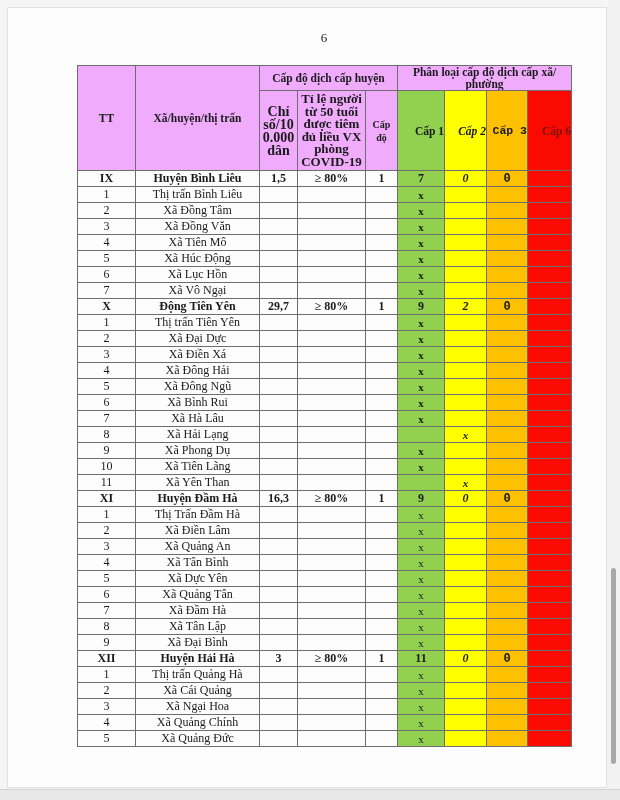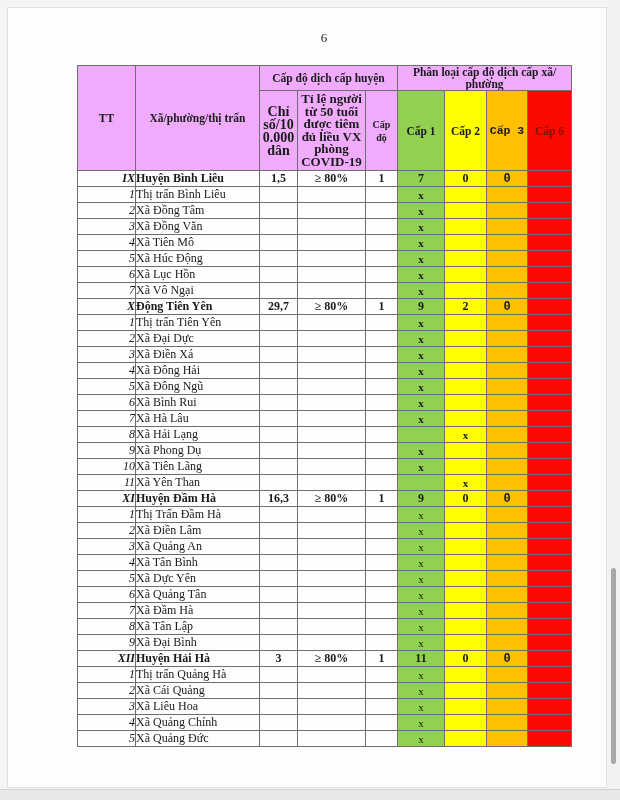--- a/index.html
+++ b/index.html
@@ -23,30 +23,30 @@
     vertical-align:middle; box-sizing:border-box;
   }
   thead th { font-weight:bold; text-align:center; background:#f0abfc; }
   tr.h1 th { height:25px; font-size:11.5px; }
   tr.h2 th { height:80px; }
   .pre { white-space:pre-line !important; }
   .hdr-tt, .hdr-name { font-size:12px; }
   .hdr-index { font-size:14px; line-height:13px; }
   .hdr-vax { font-size:13px; line-height:12.5px; }
   .hdr-level { font-size:10px; line-height:13px; }
-  .cap-hdr { font-size:11.5px; }
+  .cap-hdr { font-size:11.5px;text-align:right; }
   .c1 { background:var(--c1) !important; }
-  .c2 { background:var(--c2) !important; border-left:2px solid #ffffff; }
+  .c2 { background:var(--c2) !important; border-left:2px solid #ffffff;font-style:italic; }
   .c3 { background:var(--c3) !important; border-left:2px solid #ffffff;font-family:Liberation Mono, monospace; }
   .c4 { background:var(--c4) !important; border-left:2px solid #ffffff; }
   .cap4-hdr { color:var(--c4text); }
 
   tbody td { height:16px; }
-  .cell-tt { text-align:right;font-style:italic; }
-  .cell-name { text-align:left; padding-left:8px; }
+  .cell-tt { text-align:center; }
+  .cell-name { text-align:center; padding-left:8px; }
   .cell-center { text-align:center; }
   tr.district-row td { font-weight:bold; }
   td.mark { font-weight:bold; font-size:11px; }
   tr.light-marks td.mark { font-weight:normal; }
 </style>
 </head>
 <body>
 
 <div class="screen">
   <div class="page"></div>
@@ -64,21 +64,21 @@
         <col style="width:68px">
           <col style="width:32px">
           <col style="width:47px">
         <col style="width:42px">
           <col style="width:41px">
           <col style="width:44px">
       </colgroup>
       <thead>
         <tr class="h1">
           <th rowspan="2" class="hdr-tt">TT</th>
-          <th rowspan="2" class="hdr-name">Xã/phường/thị trấn</th>
+          <th rowspan="2" class="hdr-name">Xã/huyện/thị trấn</th>
           <th colspan="3">Cấp độ dịch cấp huyện</th>
           <th colspan="4" class="pre">Phân loại cấp độ dịch cấp xã/
 phường</th>
         </tr>
         <tr class="h2">
           <th class="hdr-index pre">Chỉ
 số/10
 0.000
 dân</th>
           <th class="hdr-vax pre">Tỉ lệ người
@@ -454,21 +454,21 @@
             <td class="cell-center"></td>
             <td class="cell-center"></td>
             <td class="cell-center"></td>
             <td class="cell-center mark c1">x</td>
             <td class="cell-center mark c2"></td>
             <td class="cell-center mark c3"></td>
             <td class="cell-center mark c4"></td>
           </tr>
           <tr class="commune-row light-marks">
             <td class="cell-tt">3</td>
-            <td class="cell-name">Xã Liêu Hoa</td>
+            <td class="cell-name">Xã Ngại Hoa</td>
             <td class="cell-center"></td>
             <td class="cell-center"></td>
             <td class="cell-center"></td>
             <td class="cell-center mark c1">x</td>
             <td class="cell-center mark c2"></td>
             <td class="cell-center mark c3"></td>
             <td class="cell-center mark c4"></td>
           </tr>
           <tr class="commune-row light-marks">
             <td class="cell-tt">4</td>

